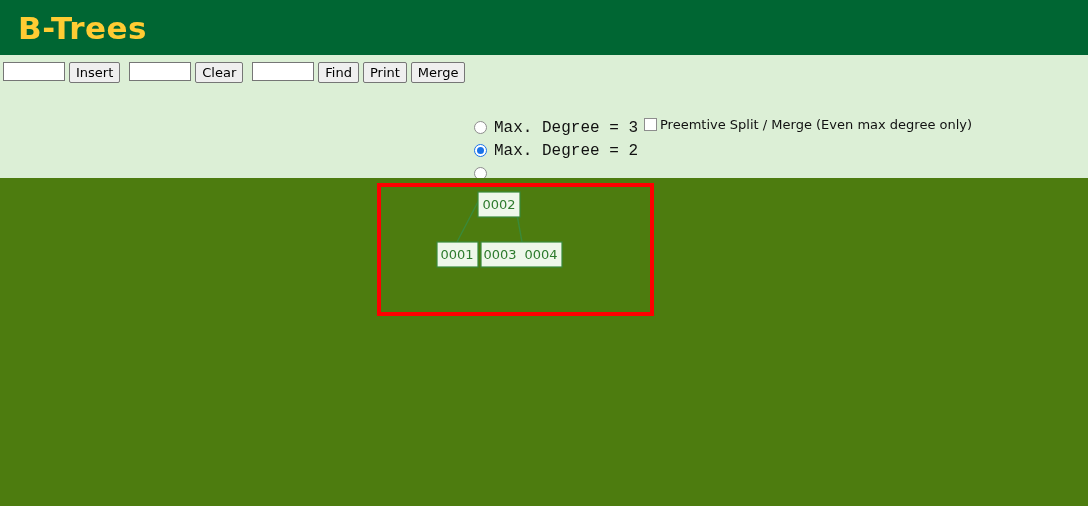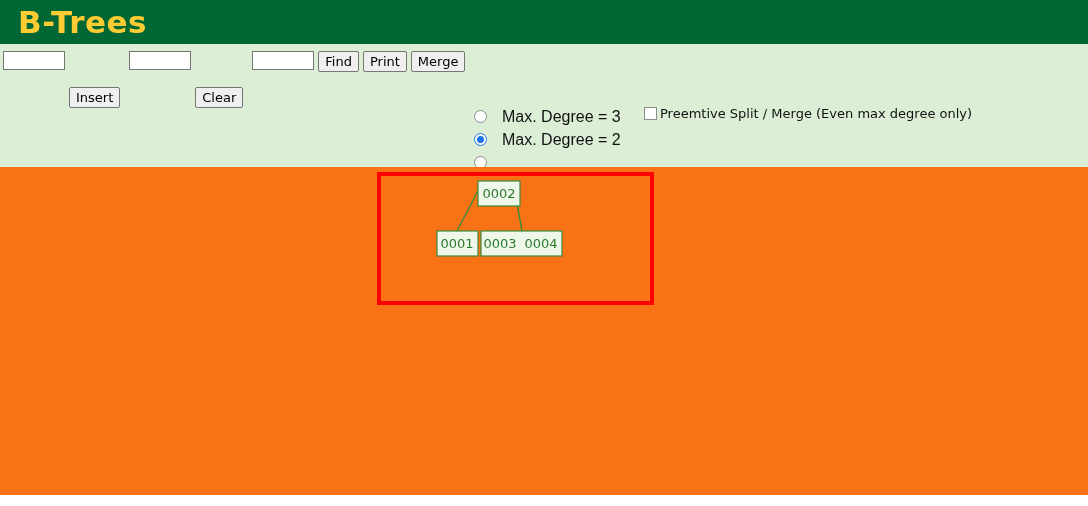--- a/index.html
+++ b/index.html
@@ -9,21 +9,21 @@
   body {
     width: 1088px;
     height: 506px;
     background: #ffffff;
     font-family: "DejaVu Sans", "Liberation Sans", sans-serif;
     overflow: hidden;
   }
 
   
   #header-bar {
-    height: 44px;
+    height: 55px;
     background: #006633;
     display: flex;
     align-items: center;
     padding-left: 18px;
     box-sizing: border-box;
   }
   #page-title {
     color: #ffcc33;
     font-size: 31px;
     font-weight: bold;
@@ -63,21 +63,21 @@
     background: #efefef;
     border-radius: 2px;
     font-family: "DejaVu Sans", "Liberation Sans", sans-serif;
     font-size: 13px;
     color: #000000;
     padding: 0 6px;
     box-sizing: border-box;
     line-height: 19px;
     cursor: default;
   }
-  .gap-after { margin-right: 5px; margin-top: 36px; }
+  .gap-after { margin-right: 5px; }
 
   
   #degree-group {
     position: absolute;
     left: 474px;
     top: 61px;
     display: flex;
     flex-direction: column;
   }
   .radio-row {
@@ -103,24 +103,24 @@
     content: "";
     position: absolute;
     left: 2px;
     top: 2px;
     width: 7px;
     height: 7px;
     border-radius: 50%;
     background: #1a73e8;
   }
   .radio-label {
-    margin-left: 15px;
+    margin-left: 7px;
     font-size: 16px;
     color: #111111;
-    font-family: Liberation Sans, sans-serif;
+    font-family: Liberation Mono, monospace;
     white-space: nowrap;
   }
 
   
   #preemptive-row {
     position: absolute;
     left: 644px;
     top: 62px;
     display: flex;
     align-items: center;
@@ -138,21 +138,21 @@
     font-size: 13px;
     color: #111111;
     font-family: "DejaVu Sans", "Liberation Sans", sans-serif;
     white-space: nowrap;
   }
 
   
   #canvas-area {
     position: relative;
     height: 328px;
-    background: #f97316;
+    background: #4d7c0f;
   }
   #highlight-rect {
     position: absolute;
     left: 377px;
     top: 5px;
     width: 277px;
     height: 133px;
     border: 4px solid #ff0000;
     box-sizing: border-box;
   }

